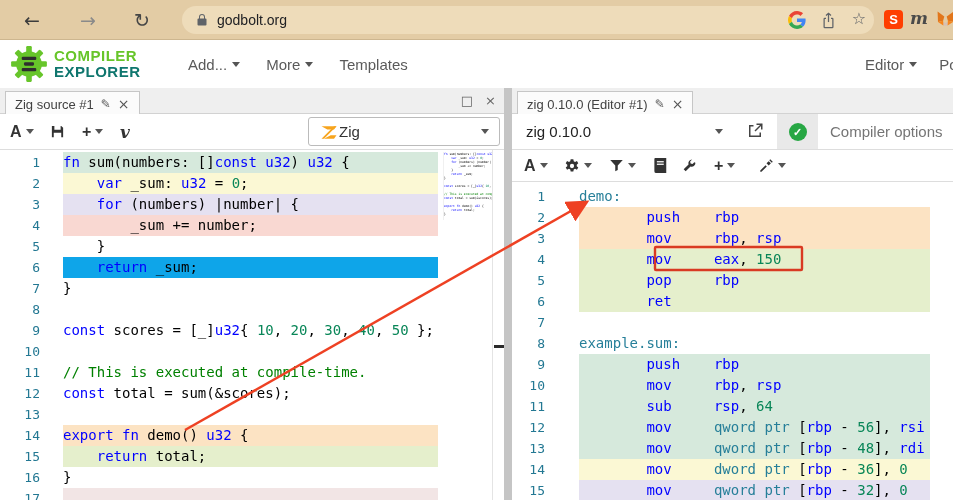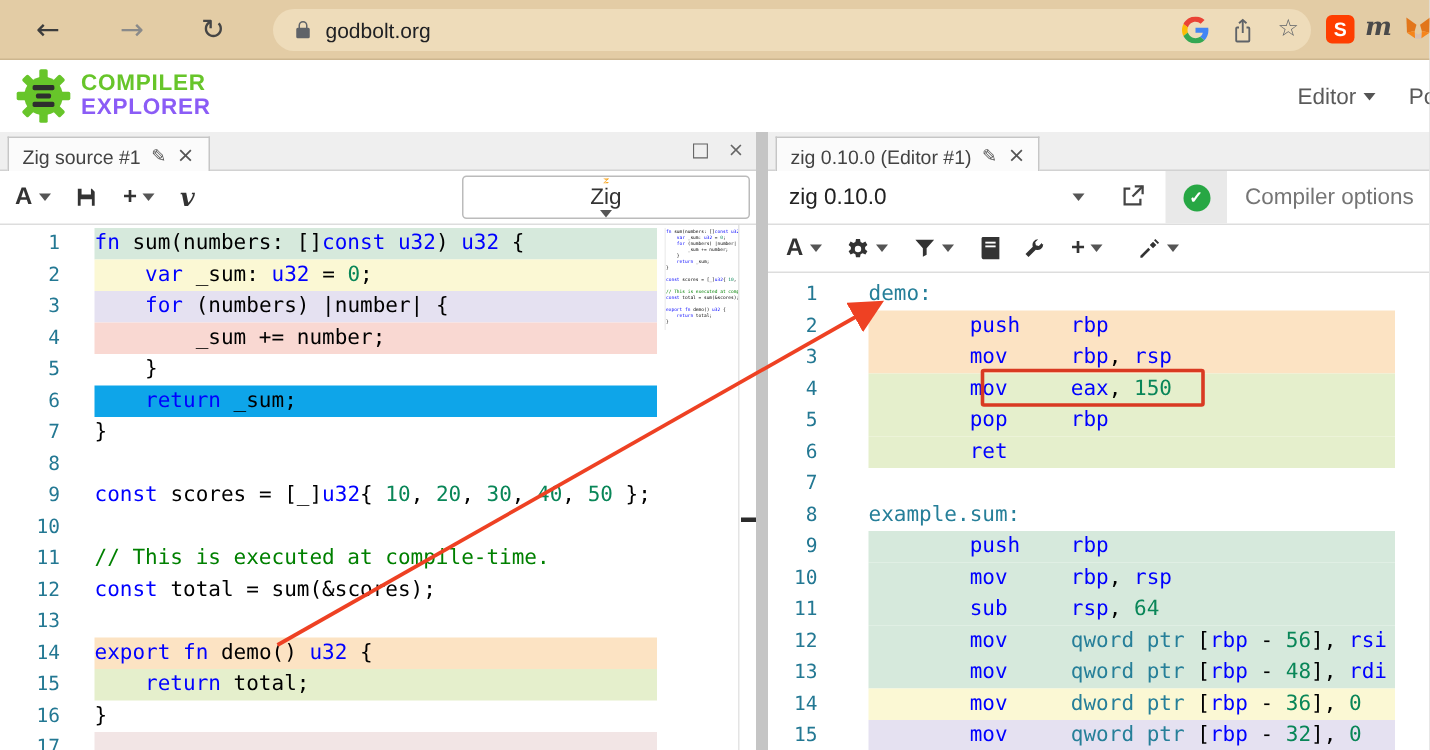--- a/index.html
+++ b/index.html
@@ -21,21 +21,21 @@
   #svelte-badge { width:19px; height:19px; border-radius:4px; background:var(--c-svelte,#ff3e00);
                   color:#fff; font-weight:bold; font-size:13px; text-align:center; line-height:19px; }
   #ext-m { font-style:italic; font-weight:bold; font-size:17px; color:#4a4a4a;
            font-family:"DejaVu Serif", serif; }
 
   
   #site-header { position:absolute; left:0; top:40px; width:953px; height:48px; background:#ffffff; }
   #logo-wrap { position:absolute; left:10px; top:5px; display:flex; align-items:center; }
   #logo-text { margin-left:6px; font-weight:bold; font-size:15px; letter-spacing:.5px; line-height:16px; }
   #logo-line1 { color:var(--c-green,#67c52a); }
-  #logo-line2 { color:#8b5cf6; }
+  #logo-line2 { color:#0f766e; }
   #main-menus { position:absolute; left:188px; top:0; height:48px; display:flex; align-items:center; gap:26px;
                 font-size:15px; color:#5a5a5a; }
   .menu-item { cursor:pointer; display:flex; align-items:center; gap:5px; }
   #header-right { position:absolute; left:865px; top:0; height:48px; display:flex; align-items:center; gap:22px;
                   font-size:15px; color:#5a5a5a; white-space:nowrap; }
 
   .caret { display:inline-block; width:0; height:0; border-left:4px solid transparent;
            border-right:4px solid transparent; border-top:5px solid #555; }
 
   
@@ -54,21 +54,21 @@
                 font-family:"DejaVu Sans", sans-serif; }
   .pane-ctrls span { cursor:pointer; }
 
   .toolbar { position:relative; height:36px; background:#fff; border-bottom:1px solid #ddd; }
   .tb-item { position:absolute; top:0; height:35px; display:flex; align-items:center; gap:4px;
              color:#333; cursor:pointer; }
   .tb-letter { font-weight:bold; font-size:16px; }
 
   #lang-select { position:absolute; left:308px; top:3px; width:192px; height:29px;
                  border:1px solid #bbb; border-radius:3px; background:#fff;
-                 display:flex; align-items:center; padding:0 10px; gap:0; cursor:pointer;flex-direction:column; }
+                 display:flex; align-items:center; padding:0 10px; gap:0; cursor:pointer; }
   #lang-label { font-size:15px; color:#333; flex:1; }
 
   
   #compiler-row { position:relative; height:36px; background:#fff; border-bottom:1px solid #ddd; }
   #compiler-select { position:absolute; left:0; top:0; width:225px; height:35px; display:flex;
                      align-items:center; padding:0 14px; cursor:pointer; }
   #compiler-label { font-size:15px; color:#222; flex:1; }
   #open-compiler-btn { position:absolute; left:234px; top:8px; cursor:pointer; }
   #status-patch { position:absolute; left:265px; top:0; width:41px; height:35px; background:#e9e9e9;
                   display:flex; align-items:center; justify-content:center; }
@@ -177,20 +177,33 @@
           <circle cx="17" cy="17" r="11.5"></circle>
         </g>
         <rect x="10.5" y="10.5" width="13" height="3" rx="1" fill="#2e2e2e"></rect>
         <rect x="12.5" y="15.5" width="9" height="3" rx="1" fill="#2e2e2e"></rect>
         <rect x="10.5" y="20.5" width="13" height="3" rx="1" fill="#2e2e2e"></rect>
       </svg>
       <div id="logo-text">
         <div id="logo-line1">COMPILER</div>
         <div id="logo-line2">EXPLORER</div>
       </div>
+    </div>
+    <div id="main-menus">
+      <span class="menu-item">
+          <span>Add...</span>
+          <span class="caret"></span>
+        </span>
+      <span class="menu-item">
+          <span>More</span>
+          <span class="caret"></span>
+        </span>
+      <span class="menu-item">
+          <span>Templates</span>
+        </span>
     </div>
     <div id="header-right">
       <span class="menu-item">
           <span>Editor</span>
           <span class="caret"></span>
         </span>
       <span class="menu-item">
           <span>Policies</span>
         </span>
     </div>

